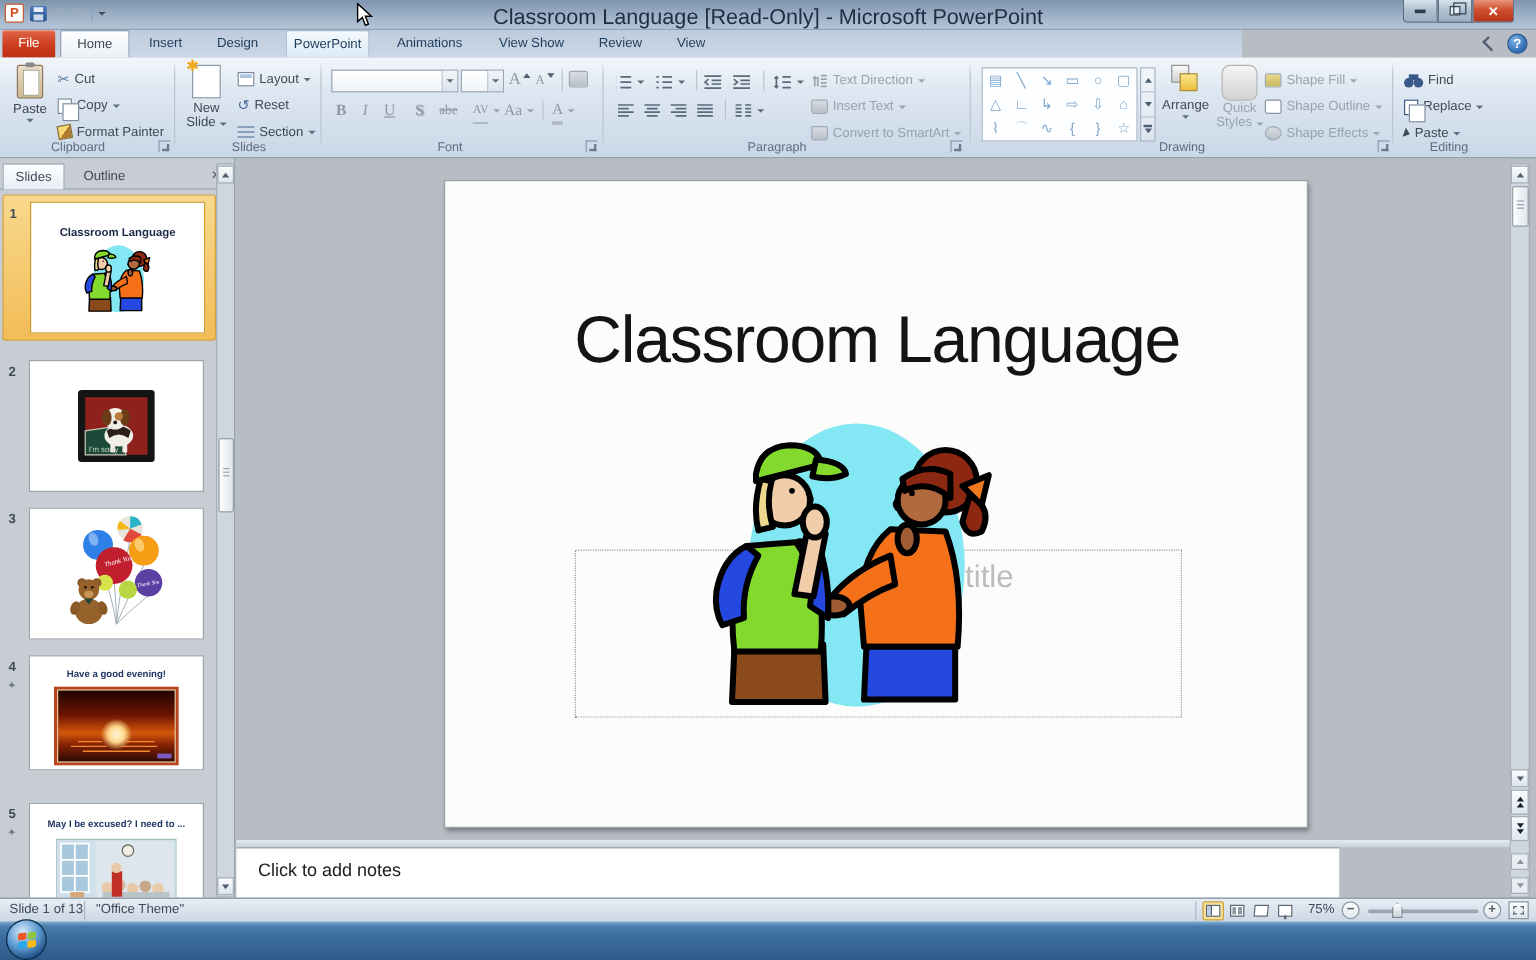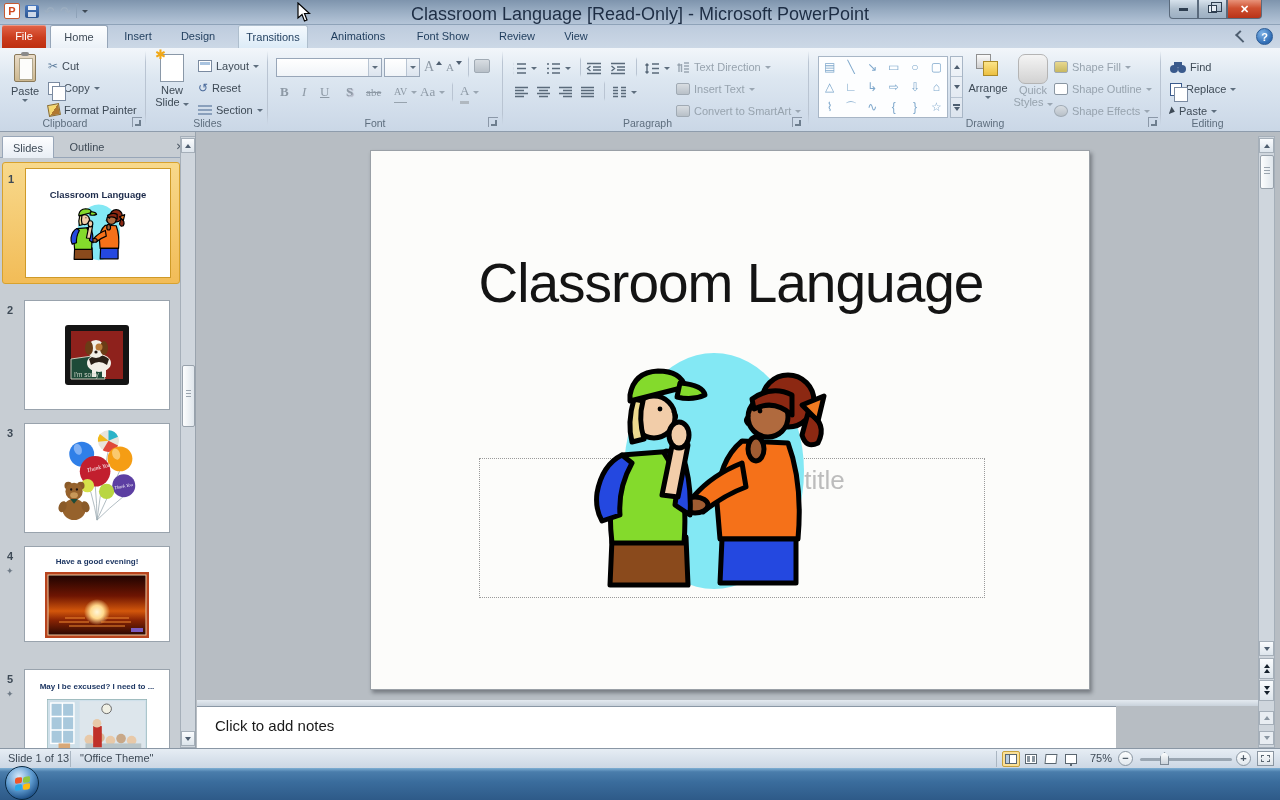--- a/index.html
+++ b/index.html
@@ -18,21 +18,21 @@
 .ghost{color:#9fb0c2;font-size:13px}
 .qsep{width:1px;height:14px;background:#8ea2b8}
 .winbtns{right:18px;top:0;display:flex}
 .wb{width:29px;height:19px;border:1px solid #5a6a7c;border-top:none;background:linear-gradient(#d7e2ec,#aebecd 50%,#9cafc2);display:flex;align-items:center;justify-content:center}
 .wb.min{border-radius:0 0 0 4px}
 .wb.close{width:35px;background:linear-gradient(#e8937a,#cf5030 45%,#b93318);border-radius:0 0 4px 0;color:#fff;font-size:11px;font-weight:bold}
 .minbar{width:9px;height:3px;background:#2e3e50}
 .restsq{width:9px;height:8px;border:1px solid #2e3e50;background:#e6edf4;position:relative}
 .restsq:before{content:"";position:absolute;left:2px;top:-4px;width:9px;height:8px;border:1px solid #2e3e50}
 
-.tabrow{left:0;top:25px;width:1280px;height:23px;background:linear-gradient(#bdcbdd,#ccd8e6)}
+.tabrow{left:0;top:25px;width:1035px;height:23px;background:linear-gradient(#bdcbdd,#ccd8e6)}
 .rtab{top:0;height:23px;line-height:23px;text-align:center;color:#1e3c5c}
 .rtab.active{background:linear-gradient(#fdfeff,#ebf1f7);border:1px solid #95a5b8;border-bottom:none;border-radius:2.5px 2.5px 0 0;color:#3e4a56}
 .rtab.hov{background:linear-gradient(#f4f9fd,#dcebf7);border:1px solid #aebecd;border-bottom:none;border-radius:2.5px 2.5px 0 0}
 .filetab{background:linear-gradient(#e2654a,#cb3d1e 55%,#be2f10);color:#fff;border-radius:2px 2px 0 0;text-align:center;line-height:23px;box-shadow:inset 0 1px 0 rgba(255,255,255,.35)}
 .collapsechev{width:11px;height:7px;border-top:2px solid #4e5e70;border-left:2px solid #4e5e70;transform:rotate(45deg)}
 .helpbtn{width:17px;height:17px;border-radius:50%;background:radial-gradient(circle at 35% 30%,#7fb4e8,#2f6cb4 70%);border:1px solid #2a5a94;color:#fff;font-weight:bold;font-size:11px;text-align:center;line-height:16px}
 
 .ribbon{left:0;top:48px;width:1280px;height:84px;background:linear-gradient(#f2f6fa,#dde7f1 35%,#d0dcea 80%,#cad7e6);border-bottom:1px solid #8e9cac}
 .gsep{top:3px;height:74px;width:1px;background:linear-gradient(180deg,rgba(185,196,210,0),#b9c4d2 15%,#b9c4d2 85%,rgba(185,196,210,0))}
 .glabel{bottom:2px;font-size:10.5px;color:#5e6e7e;text-align:center}
@@ -185,23 +185,23 @@
         <span>✕</span>
       </div>
   </div>
 </div>
 
 <div class="a tabrow">
   <div class="a filetab" style="left:2px;width:44px">File</div>
   <div class="a rtab active" style="left:50px;width:58px">Home</div>
   <div class="a rtab" style="left:114px;width:48px">Insert</div>
   <div class="a rtab" style="left:170px;width:56px">Design</div>
-  <div class="a rtab hov" style="left:238px;width:70px">Transitions</div>
+  <div class="a rtab hov" style="left:238px;width:70px">PowerPoint</div>
   <div class="a rtab" style="left:322px;width:72px">Animations</div>
-  <div class="a rtab" style="left:408px;width:70px">Font Show</div>
+  <div class="a rtab" style="left:408px;width:70px">View Show</div>
   <div class="a rtab" style="left:492px;width:50px">Review</div>
   <div class="a rtab" style="left:554px;width:44px">View</div>
   <div class="a collapsechev" style="left:1236px;top:8px;transform:rotate(45deg) scaleY(-1)"></div>
   <div class="a helpbtn" style="left:1256px;top:3px">?</div>
 </div>
 
 <div class="a ribbon">
 
   <div class="a bigbtn" style="left:6px;top:6px;width:38px">
     <span class="clipic"></span>

